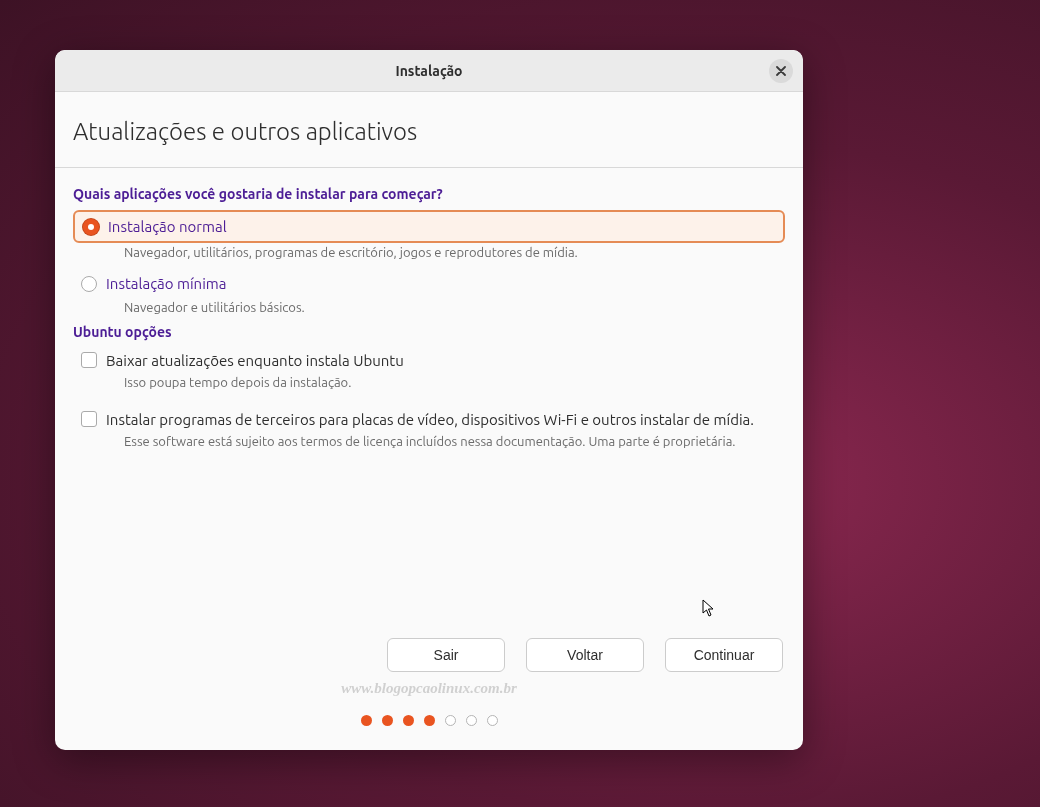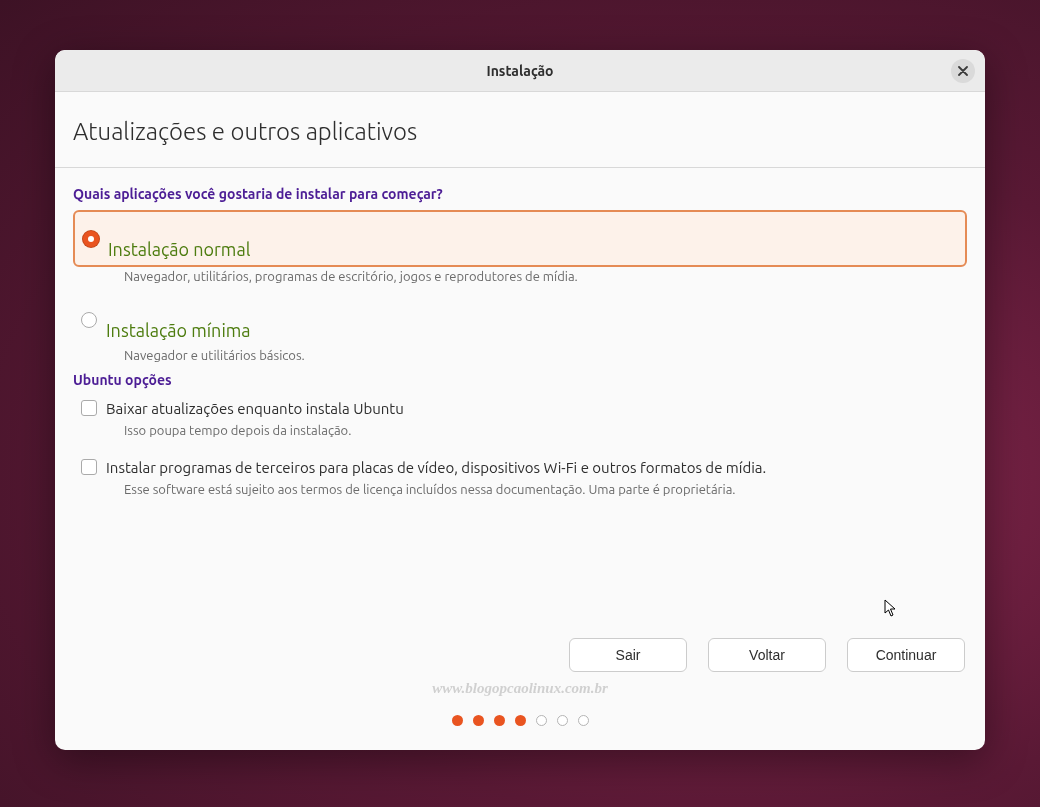--- a/index.html
+++ b/index.html
@@ -14,21 +14,21 @@
       background: radial-gradient(ellipse at 70% 60%, #8b2850 0%, #5a1935 50%, #3d1225 100%);
       font-family: "Ubuntu", "Cantarell", "Segoe UI", sans-serif;
       position: relative;
       overflow: hidden;
     }
     
     .dialog {
       position: absolute;
       top: 50px;
       left: 55px;
-      width: 930px;
+      width: 748px;
       height: 700px;
       background: #fafafa;
       border-radius: 10px;
       box-shadow: 0 10px 40px rgba(0,0,0,0.4);
       display: flex;
       flex-direction: column;
       overflow: hidden;
     }
     
     .titlebar {
@@ -133,23 +133,22 @@
     }
     
     .radio-inner {
       width: 6px;
       height: 6px;
       border-radius: 50%;
       background: #fff;
     }
     
     .radio-label {
-      font-size: 18px;
-      color: #4d7c0f;
-      margin-top: 21px;
+      font-size: 15px;
+      color: #4c1d95;
     }
     
     .option-desc {
       font-size: 13px;
       color: #6b6b6b;
       margin-left: 51px;
       margin-bottom: 10px;
     }
     
     .checkbox-row {
@@ -285,21 +284,21 @@
     <div class="checkbox-row">
       <div class="checkbox"></div>
       <span class="checkbox-label">Baixar atualizações enquanto instala Ubuntu</span>
     </div>
     <div class="option-desc">Isso poupa tempo depois da instalação.</div>
 
     <div style="height:8px"></div>
 
     <div class="checkbox-row">
       <div class="checkbox"></div>
-      <span class="checkbox-label">Instalar programas de terceiros para placas de vídeo, dispositivos Wi-Fi e outros formatos de mídia.</span>
+      <span class="checkbox-label">Instalar programas de terceiros para placas de vídeo, dispositivos Wi-Fi e outros instalar de mídia.</span>
     </div>
     <div class="option-desc">Esse software está sujeito aos termos de licença incluídos nessa documentação. Uma parte é proprietária.</div>
 
     <div class="spacer"></div>
 
     <div class="button-row">
       <button class="btn">Sair</button>
       <button class="btn">Voltar</button>
       <button class="btn">Continuar</button>
     </div>

